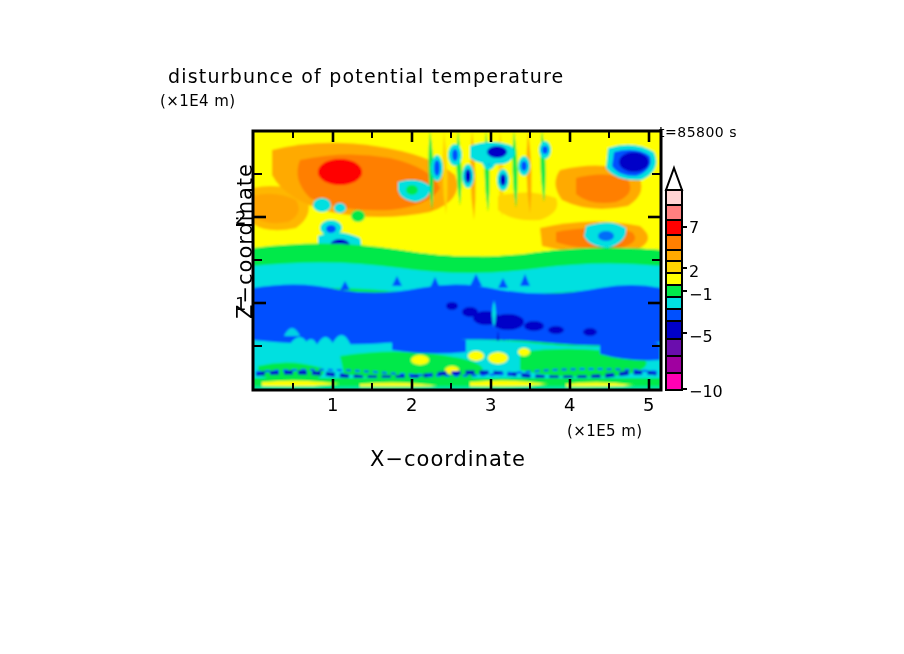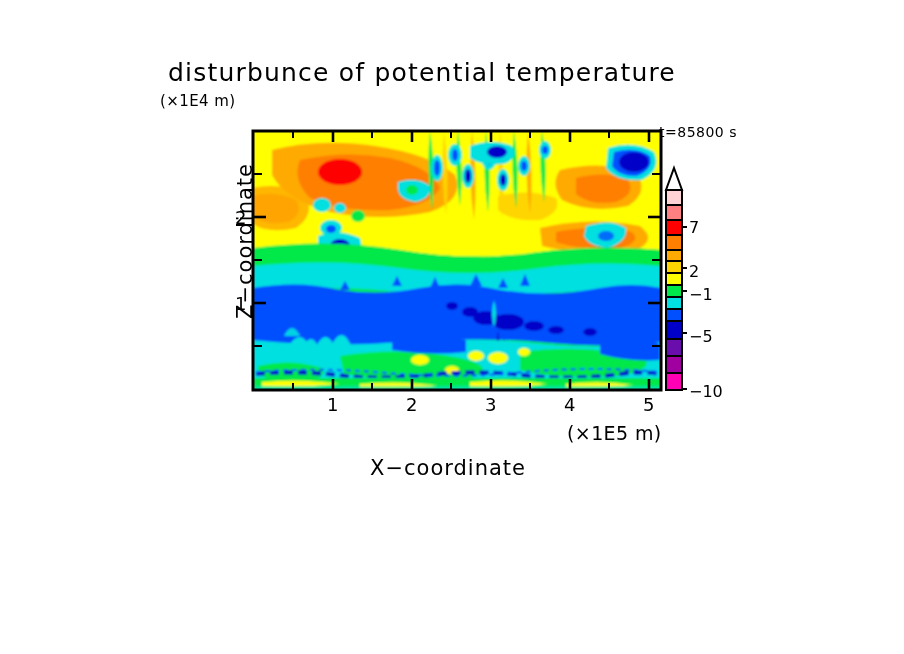--- a/index.html
+++ b/index.html
@@ -2,26 +2,26 @@
 <html><head>
 <meta charset="utf-8">
 <style>
   html,body{margin:0;padding:0;}
   body{width:904px;height:654px;background:#ffffff;
        font-family:"DejaVu Sans",sans-serif;overflow:hidden;position:relative;}
   #fig{position:absolute;left:0;top:0;width:904px;height:654px;}
 
   .txt{position:absolute;white-space:pre;color:#000;}
 
-  #title{left:168px;top:58px;font-size:25px;letter-spacing:1.2px;}
+  #title{left:168px;top:65px;font-size:19px;letter-spacing:1.2px;}
   #zunit{left:160px;top:92px;font-size:15px;letter-spacing:.4px;}
   #tstamp{left:659px;top:124px;font-size:14px;letter-spacing:.5px;}
 
-  #xlabel{left:370px;top:447px;font-size:21px;letter-spacing:1px;margin-top:9px;}
-  #xunit{left:567px;top:422px;font-size:19px;letter-spacing:.4px;}
+  #xlabel{left:370px;top:447px;font-size:21px;letter-spacing:1px;}
+  #xunit{left:567px;top:422px;font-size:15px;letter-spacing:.4px;}
 
   #ylabel{left:185px;top:163px;font-size:21px;letter-spacing:1px;
           transform-origin:0 0;transform:rotate(-90deg) translate(-100%,0);}
   #ylabel span{display:block;}
 
   .tick-lab{position:absolute;font-size:18px;color:#000;}
   .cb-lab{position:absolute;font-size:16px;color:#000;}
 
   svg{display:block;}
 </style>

